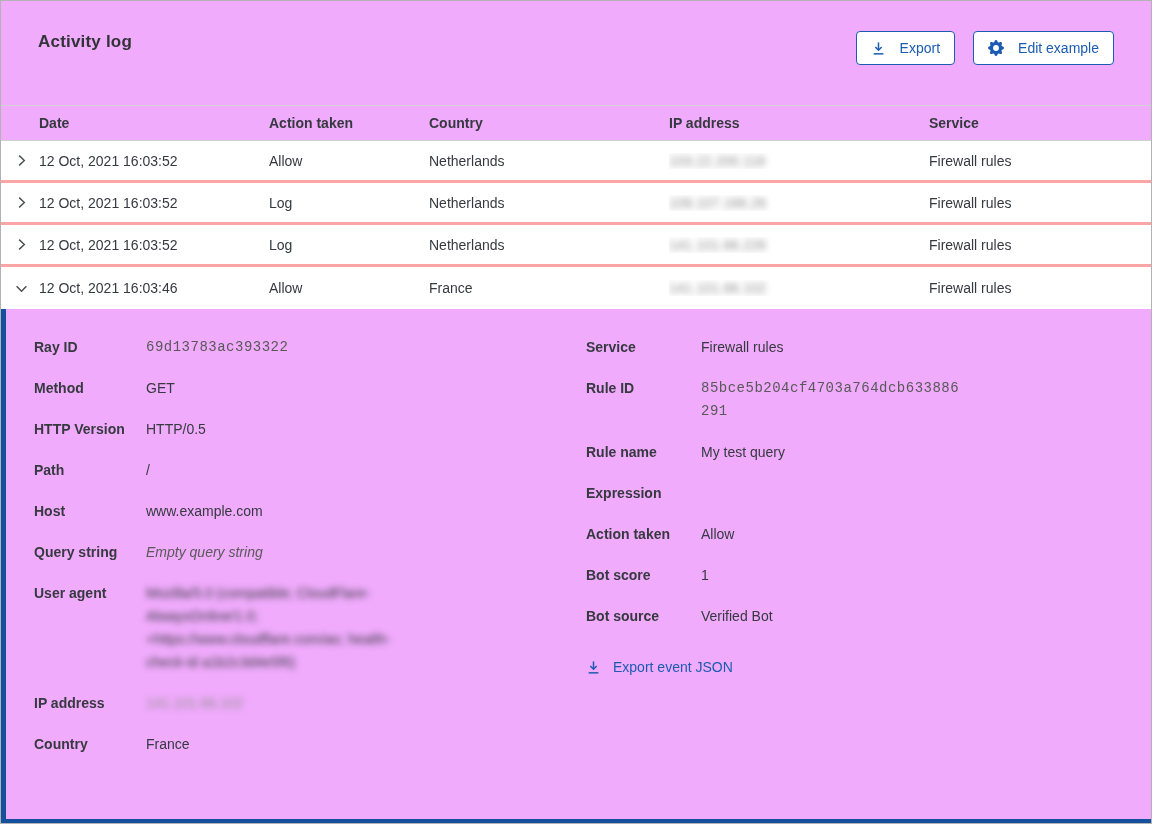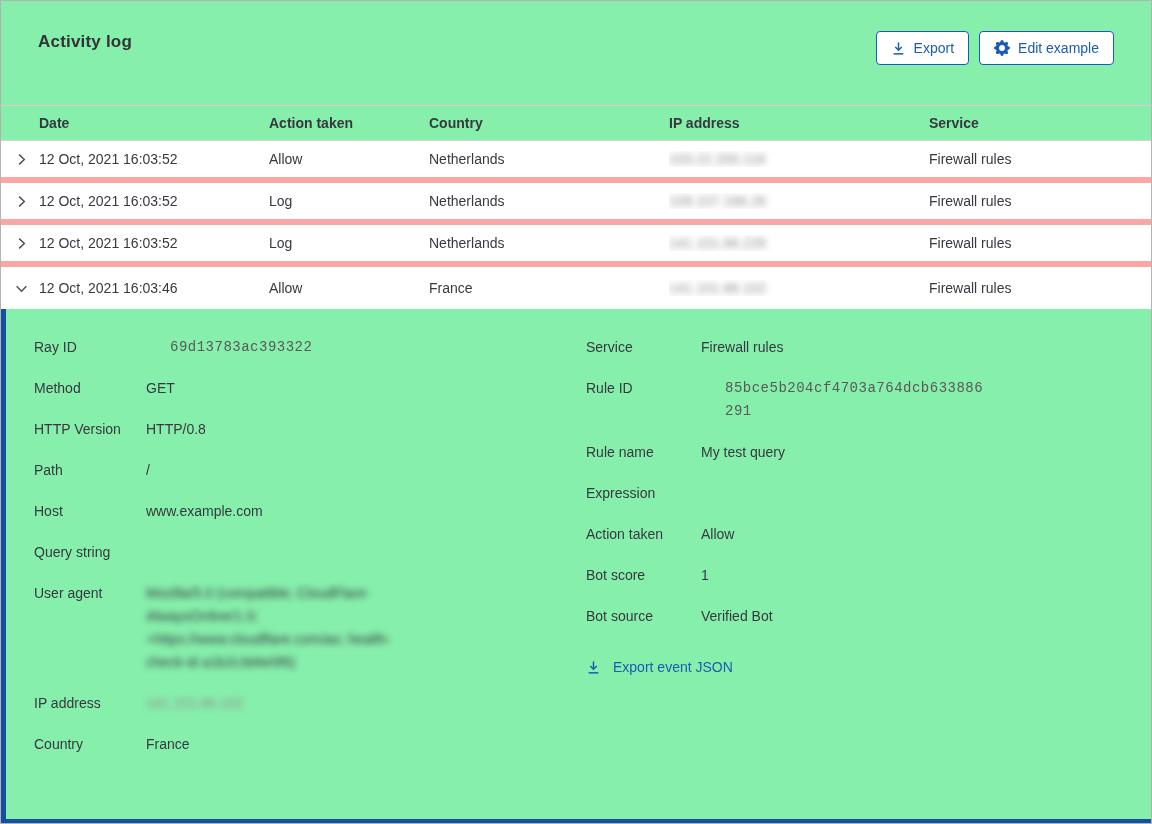--- a/index.html
+++ b/index.html
@@ -6,55 +6,55 @@
   html, body { background: #ffffff; }
   body {
     font-family: "Liberation Sans", sans-serif;
     color: #36393f;
     width: 1152px; height: 824px;
     overflow: hidden;
   }
   .card {
     width: 1152px; height: 824px;
     border: 1px solid #b3b3b6;
-    background: #86efac;
+    background: #f0abfc;
     display: flex; flex-direction: column;
   }
 
   
   .card-header {
     display: flex; justify-content: space-between; align-items: flex-start;
     padding: 31px 37px 0 37px;
   }
   .page-title { font-size: 17px; font-weight: bold; color: #313337; letter-spacing: .2px; }
   .header-actions { display: flex; gap: 10px; margin-top: -1px; }
   .btn {
-    display: inline-flex; align-items: center; gap: 8px;
+    display: inline-flex; align-items: center; gap: 14px;
     height: 34px; padding: 0 14px;
     border: 1px solid #1b5cb2; border-radius: 4px;
     background: #fff; color: #1b5cb2;
     font-family: "Liberation Sans", sans-serif;
-    font-size: 14px; cursor: pointer;
+    font-size: 14px; cursor: pointer; margin-left: 8px;
   }
   .btn svg { display: block; }
 
   
   .table { margin-top: 40px; font-size: 14px; }
   .trow, .thead-row {
     display: grid;
     grid-template-columns: 38px 230px 160px 240px 260px 1fr;
     align-items: center;
   }
   .thead-row {
     height: 36px;
     border-top: 1px solid #d2d2d2;
     border-bottom: 1px solid #d2d2d2;
     font-weight: bold; color: #36393f;
   }
-  .trow { height: 42px; border-bottom: 6px solid #fca5a5; cursor: pointer; background: #fff; }
+  .trow { height: 42px; border-bottom: 3px solid #fca5a5; cursor: pointer; background: #fff; }
   .trow.expanded { border-bottom: none; }
   .chev { display: flex; align-items: center; justify-content: center; width: 38px; padding-left: 2px; }
   .chev svg { display: block; }
   .cell { padding-right: 10px; white-space: nowrap; overflow: hidden; }
   .redacted {
     filter: blur(3px);
     color: #8f8f8f;
     user-select: none;
   }
 
@@ -66,25 +66,25 @@
     padding: 27px 30px 20px 28px;
     display: flex;
     font-size: 14px;
     overflow: hidden;
   }
   .panel-col.left  { width: 552px; flex: none; }
   .panel-col.right { flex: 1; }
   .drow { display: grid; margin-bottom: 18px; }
   .panel-col.left  .drow { grid-template-columns: 112px 1fr; }
   .panel-col.right .drow { grid-template-columns: 115px 1fr; }
-  .dlabel { font-weight: normal; color: #36393f; line-height: 23px; }
+  .dlabel { font-weight: bold; color: #36393f; line-height: 23px; }
   .dvalue { line-height: 23px; color: #36393f; }
   .mono {
     font-family: "Liberation Mono", monospace;
-    color: #595959; font-size: 14px; letter-spacing: .5px; margin-left: 24px;
+    color: #595959; font-size: 14px; letter-spacing: .5px;
   }
   .wrap-id { max-width: 262px; word-break: break-all; }
   .empty-italic { font-style: italic; color: #595959; }
   .ua-block { max-width: 285px; line-height: 23px; }
   .export-link {
     display: inline-flex; align-items: center; gap: 12px;
     color: #1b5cb2; cursor: pointer; margin-top: 13px;
     font-size: 14px; text-decoration: none;
   }
   .export-link svg { display: block; }
@@ -187,32 +187,33 @@
       <div class="drow">
         <span class="dlabel">Ray ID</span>
         <span class="dvalue mono">69d13783ac393322</span>
       </div>
       <div class="drow">
         <span class="dlabel">Method</span>
         <span class="dvalue">GET</span>
       </div>
       <div class="drow">
         <span class="dlabel">HTTP Version</span>
-        <span class="dvalue">HTTP/0.8</span>
+        <span class="dvalue">HTTP/0.5</span>
       </div>
       <div class="drow">
         <span class="dlabel">Path</span>
         <span class="dvalue">/</span>
       </div>
       <div class="drow">
         <span class="dlabel">Host</span>
         <span class="dvalue">www.example.com</span>
       </div>
       <div class="drow">
         <span class="dlabel">Query string</span>
+        <span class="dvalue empty-italic">Empty query string</span>
       </div>
       <div class="drow">
         <span class="dlabel">User agent</span>
         <span class="dvalue redacted ua-block">Mozilla/5.0 (compatible; CloudFlare-AlwaysOnline/1.0; +https://www.cloudflare.com/ao; health-check-id a1b2c3d4e5f6)</span>
       </div>
       <div class="drow">
         <span class="dlabel">IP address</span>
         <span class="dvalue"><span class="redacted">141.101.66.102</span></span>
       </div>
       <div class="drow">

